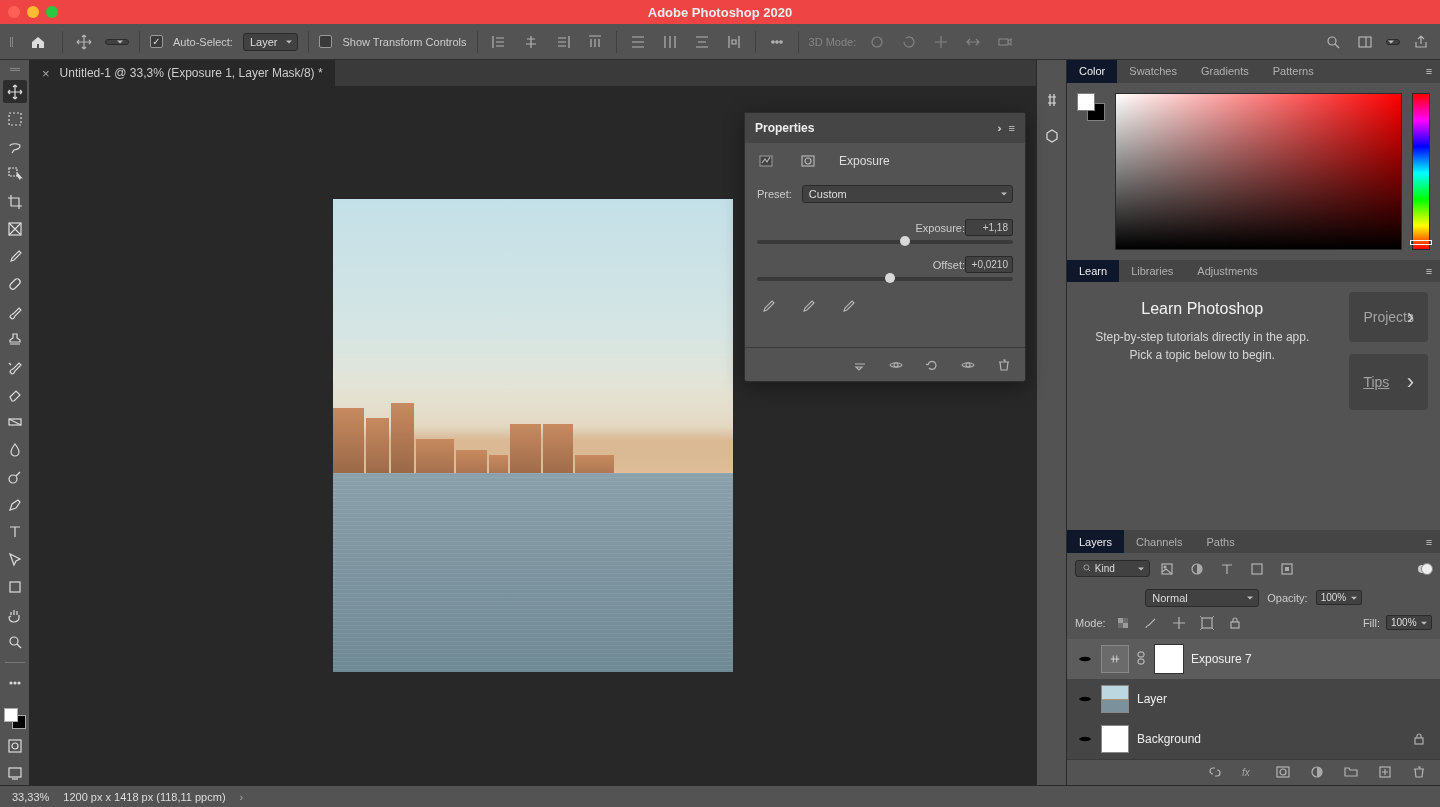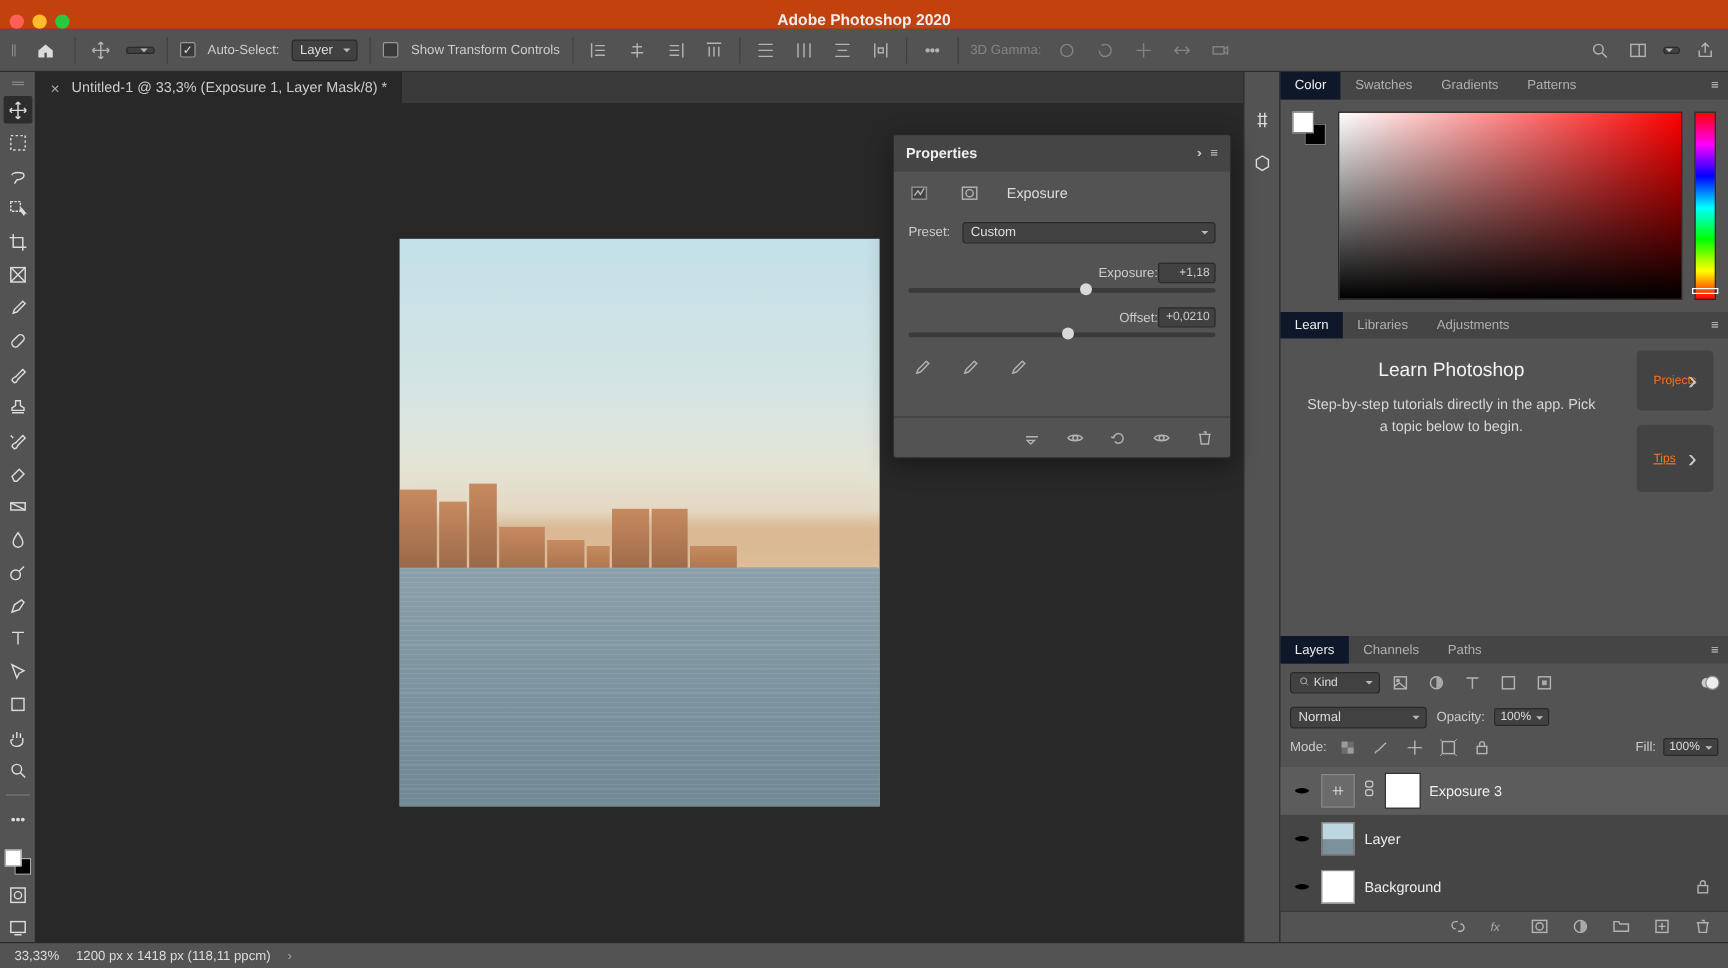--- a/index.html
+++ b/index.html
@@ -1,17 +1,17 @@
 <!DOCTYPE html>
 <html><head>
 <meta charset="utf-8">
 <style>
 * { margin: 0; padding: 0; box-sizing: border-box; font-family: -apple-system, "Helvetica Neue", Arial, sans-serif; user-select: none; }
 html, body { width: 1440px; height: 807px; background: #323232; color: #ccc; font-size: 11px; overflow: hidden; }
-.titlebar { height: 24px; background: #c2410c; display: flex; align-items: flex-end; position: relative; }
+.titlebar { height: 24px; background: #ef4444; display: flex; align-items: center; position: relative; }
 .traffic { display: flex; gap: 7px; margin-left: 8px; }
 .light { width: 12px; height: 12px; border-radius: 50%; }
 .light.red { background: #ff5f57; } .light.yel { background: #febc2e; } .light.grn { background: #28c840; }
 .title { position: absolute; left: 50%; transform: translateX(-50%); color: #eee; font-weight: 600; font-size: 13px; }
 
 .optionsbar { height: 36px; background: #535353; border-bottom: 1px solid #2e2e2e; display: flex; align-items: center; padding: 0 8px; gap: 10px; }
 .home-btn { width: 28px; height: 24px; display: flex; align-items: center; justify-content: center; }
 .icon { width: 16px; height: 16px; display: inline-block; }
 .checkbox { width: 13px; height: 13px; border: 1px solid #999; border-radius: 2px; display: inline-flex; align-items: center; justify-content: center; background: #3a3a3a; }
 .checkbox.checked::after { content: "✓"; font-size: 10px; color: #ddd; }
@@ -58,29 +58,29 @@
 .field { flex: 1; background: linear-gradient(to right,#fff,#ff0000); position: relative; border: 1px solid #2a2a2a; }
 .field::after { content: ""; position: absolute; inset: 0; background: linear-gradient(to bottom,rgba(0,0,0,0),#000); }
 .hue { width: 18px; background: linear-gradient(to bottom,#ff0000,#ff00ff 17%,#0000ff 34%,#00ffff 51%,#00ff00 68%,#ffff00 85%,#ff0000); border: 1px solid #2a2a2a; position: relative; }
 .hue::after { content:""; position:absolute; left:-3px; right:-3px; bottom:4px; height:3px; border:1px solid #fff; }
 
 .learn-panel { flex: 0 0 248px; display: flex; flex-direction: row; }
 .learn-body { padding: 18px 20px 10px; text-align: center; }
 .learn-body h2 { font-size: 16px; font-weight: 500; color: #f2f2f2; margin-bottom: 10px; }
 .learn-body p { font-size: 12px; color: #d6d6d6; line-height: 1.5; }
 .learn-items { padding: 10px 12px; display: flex; flex-direction: column; gap: 10px; }
-.learn-item { background: #434343; border-radius: 4px; height: 50px; display: flex; align-items: center; padding: 0 14px; font-size: 10px; color: #f97316; position: relative; }
+.learn-item { background: #434343; border-radius: 4px; height: 50px; display: flex; align-items: center; padding: 0 14px; font-size: 14px; color: #a3a3a3; position: relative; }
 .learn-item::after { content: "›"; position: absolute; right: 14px; font-size: 22px; color: #ccc; }
 .learn-item.clip { height: 56px; margin-top:2px;text-decoration:underline; }
 
 .layers-panel { flex: 1; display: flex; flex-direction: column; }
 .layers-ctrl { padding: 6px 8px; display: flex; align-items: center; gap: 6px; flex-wrap: wrap; }
 .layers-ctrl .select.small { padding: 2px 18px 2px 6px; font-size: 10px; }
 .filter-icons { display: flex; gap: 8px; align-items: center; }
-.row2 { display: flex; align-items: center; gap: 8px; padding: 4px 8px; }
+.row2 { display: flex; align-items: center; gap: 8px; padding: 4px 8px; justify-content: center; }
 .label { color: #ccc; font-size: 11px; }
 .numbox { background: #414141; border: 1px solid #2a2a2a; padding: 1px 16px 1px 4px; border-radius: 2px; font-size: 10px; color: #ddd; position: relative; width: 46px; }
 .numbox::after { content:""; position:absolute; right:4px; top:50%; border:3px solid transparent; border-top-color:#bbb; transform: translateY(-20%); }
 .row3 { display: flex; align-items: center; gap: 6px; padding: 2px 8px 6px; }
 .lock-icons { display: flex; gap: 6px; align-items: center; }
 
 .layer-list { flex: 1; background: #454545; overflow: auto; }
 .layer-row { display: flex; align-items: center; gap: 8px; padding: 6px 10px; height: 40px; }
 .layer-row.sel { background: #5c5c5c; }
 .eye { width: 16px; height: 16px; display:flex;align-items:center;justify-content:center; }
@@ -195,21 +195,21 @@
     </div>
   <div class="sep"></div>
   <div class="opt-btn">
       <svg viewBox="0 0 16 16">
         <circle cx="4" cy="8" r="1.2" fill="#dcdcdc"></circle>
         <circle cx="8" cy="8" r="1.2" fill="#dcdcdc"></circle>
         <circle cx="12" cy="8" r="1.2" fill="#dcdcdc"></circle>
       </svg>
     </div>
   <div class="sep"></div>
-  <span class="label dim" style="opacity:.4">3D Gamma:</span>
+  <span class="label dim" style="opacity:.4">3D Mode:</span>
   <div class="opt-btn dim">
       <svg viewBox="0 0 16 16">
         <circle cx="8" cy="8" r="5"></circle>
       </svg>
     </div>
   <div class="opt-btn dim">
       <svg viewBox="0 0 16 16">
         <path d="M3 8a5 5 0 1 0 2-4"></path>
       </svg>
     </div>
@@ -595,21 +595,21 @@
           <div class="thumb adj">
               <svg width="14" height="14" viewBox="0 0 16 16" stroke="#ddd" fill="none">
                 <path d="M3 8h10M6 4v8M10 4v8"></path>
               </svg>
             </div>
           <span class="link"><svg width="8" height="14" viewBox="0 0 8 14" stroke="#ccc" fill="none">
                 <rect x="1" y="1" width="6" height="5" rx="2"></rect>
                 <rect x="1" y="8" width="6" height="5" rx="2"></rect>
               </svg></span>
           <div class="mask"></div>
-          <span class="layer-name">Exposure 3</span>
+          <span class="layer-name">Exposure 7</span>
         </div>
         <div class="layer-row">
           <span class="eye">
               <svg viewBox="0 0 16 16">
                 <path d="M2 8c2-3 10-3 12 0-2 3-10 3-12 0z"></path>
                 <circle cx="8" cy="8" r="2"></circle>
               </svg>
             </span>
           <div class="thumb img"></div>
           <span class="layer-name">Layer</span>

